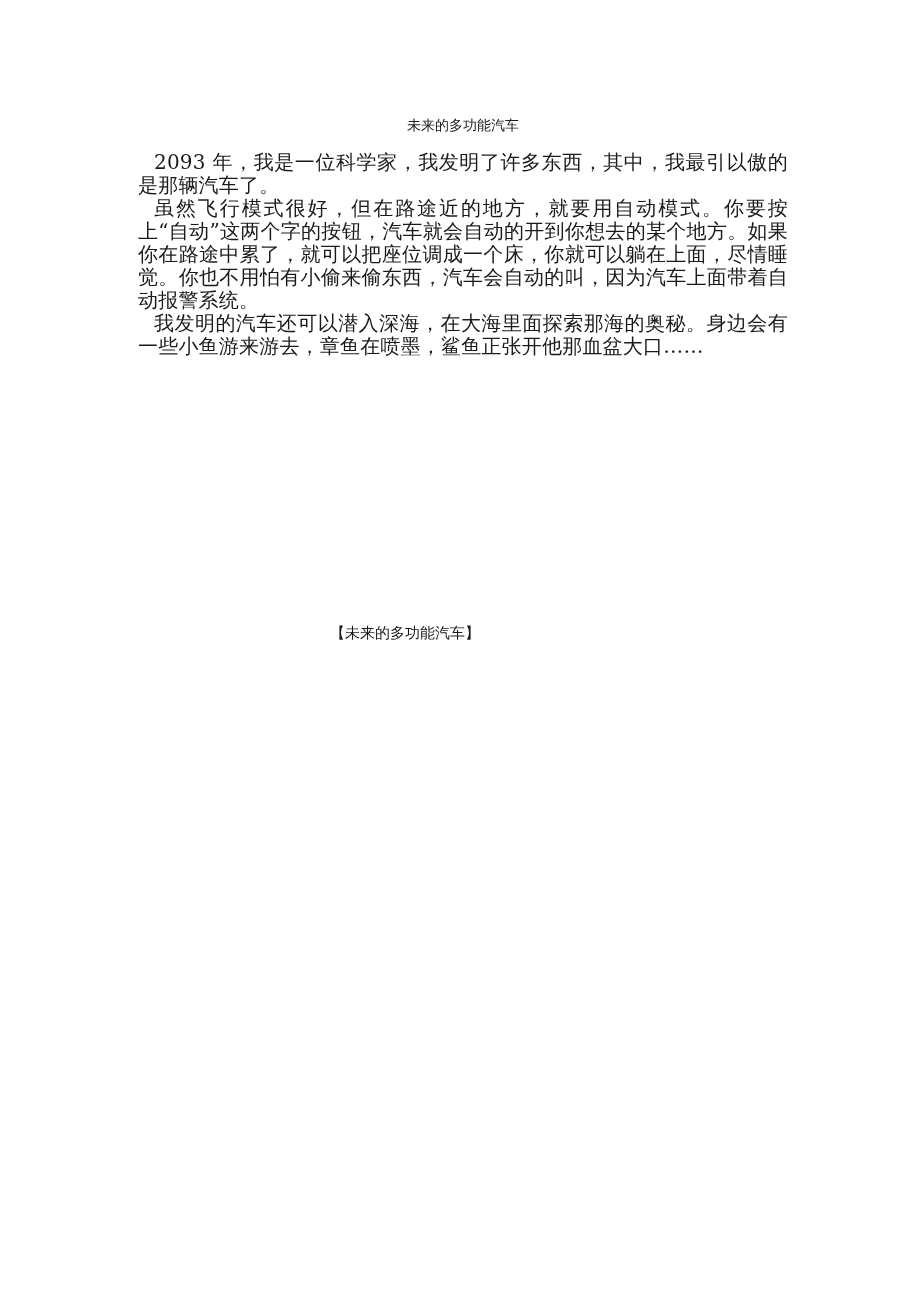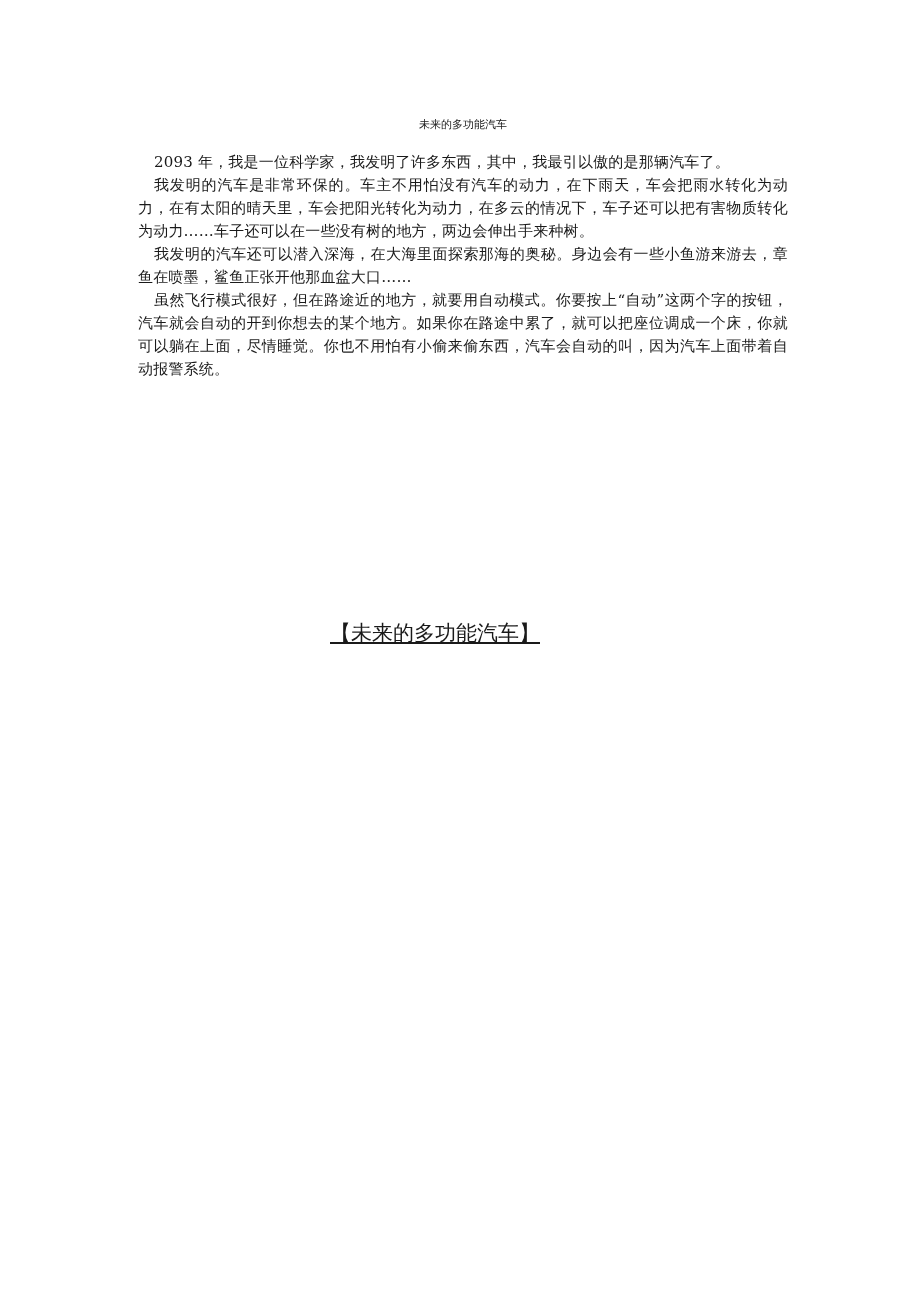--- a/index.html
+++ b/index.html
@@ -15,46 +15,44 @@
       color: #1a1a1a;
     }
     .page {
       position: absolute;
       left: 138px;
       top: 114px;
       width: 650px;
     }
     .title {
       text-align: center;
-      font-size: 11px;
+      font-size: 14px;
       line-height: 22px;
       margin: 0 0 15px 0;
       font-weight: normal;
     }
     .para {
-      font-size: 15px;
+      font-size: 20px;
       line-height: 23px;
       margin: 0;
       text-indent: 16px;
       text-align: justify;
       letter-spacing: 0.2px;
     }
     .footer-title {
       position: absolute;
       left: 330px;
       top: 622px;
-      font-size: 21px;
+      font-size: 15px;
       line-height: 22px;
-      text-decoration: underline;
     }
   </style>
 </head>
 <body>
 
 <div class="page">
   <h1 class="title">未来的多功能汽车</h1>
   <p class="para">2093 年，我是一位科学家，我发明了许多东西，其中，我最引以傲的是那辆汽车了。</p>
-  <p class="para">我发明的汽车是非常环保的。车主不用怕没有汽车的动力，在下雨天，车会把雨水转化为动力，在有太阳的晴天里，车会把阳光转化为动力，在多云的情况下，车子还可以把有害物质转化为动力……车子还可以在一些没有树的地方，两边会伸出手来种树。</p>
+  <p class="para">虽然飞行模式很好，但在路途近的地方，就要用自动模式。你要按上“自动”这两个字的按钮，汽车就会自动的开到你想去的某个地方。如果你在路途中累了，就可以把座位调成一个床，你就可以躺在上面，尽情睡觉。你也不用怕有小偷来偷东西，汽车会自动的叫，因为汽车上面带着自动报警系统。</p>
   <p class="para">我发明的汽车还可以潜入深海，在大海里面探索那海的奥秘。身边会有一些小鱼游来游去，章鱼在喷墨，鲨鱼正张开他那血盆大口……</p>
-  <p class="para">虽然飞行模式很好，但在路途近的地方，就要用自动模式。你要按上“自动”这两个字的按钮，汽车就会自动的开到你想去的某个地方。如果你在路途中累了，就可以把座位调成一个床，你就可以躺在上面，尽情睡觉。你也不用怕有小偷来偷东西，汽车会自动的叫，因为汽车上面带着自动报警系统。</p>
 </div>
 
 <div class="footer-title">【未来的多功能汽车】</div>
 
 </body></html>

